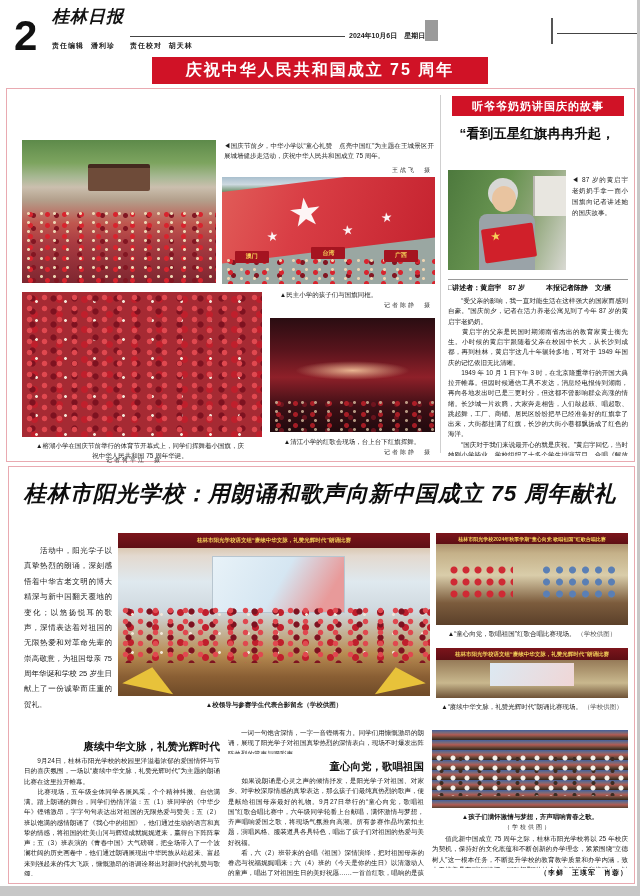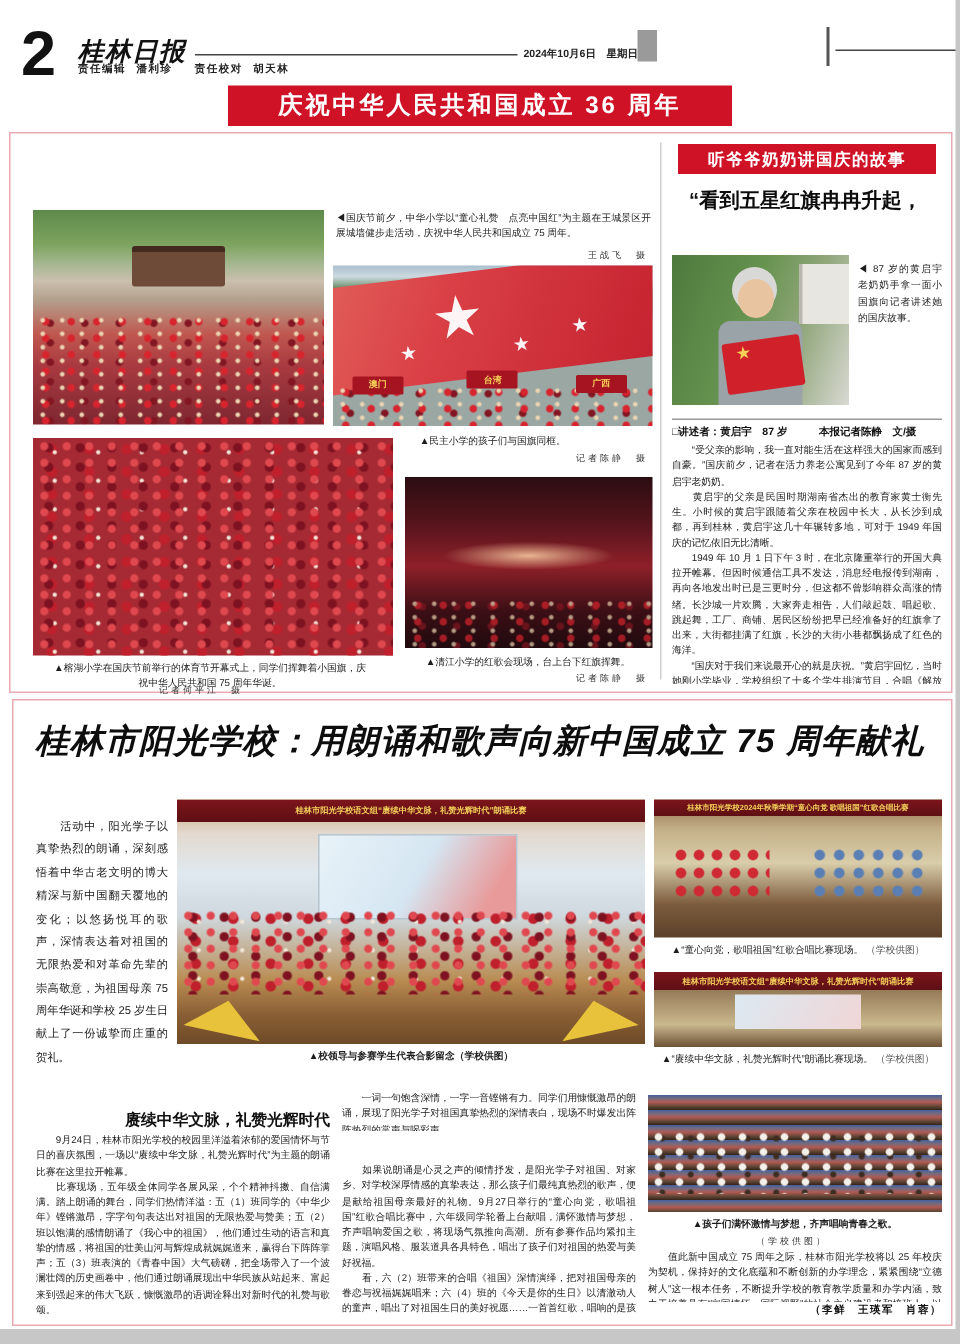--- a/index.html
+++ b/index.html
@@ -63,34 +63,34 @@
   .sign{position:absolute;background:#a51420;color:#f6d158;font-size:6px;font-weight:bold;
         display:flex;align-items:center;justify-content:center;border-radius:1px;}
   .gray-strip{background:#c7c7c7;}
 </style>
 </head>
 <body>
 
 <div class="page">
 
   <div class="abs pagenum" style="left:14px;top:15px;">2</div>
-  <div class="abs masthead" style="left:52px;top:23px;">桂林日报</div>
+  <div class="abs masthead" style="left:52px;top:5px;">桂林日报</div>
   <div class="abs editors" style="left:52px;top:41px;">
     <span>责任编辑</span>
     <span style="margin-left:4px;">潘利珍</span>
     <span style="margin-left:12px;">责任校对</span>
     <span style="margin-left:4px;">胡天林</span>
   </div>
   <div class="abs hrule" style="left:130px;top:36px;width:215px;"></div>
   <div class="abs dateline" style="left:349px;top:31px;">2024年10月6日　星期日</div>
   <div class="abs graysq" style="left:425px;top:20px;width:13px;height:21px;"></div>
   <div class="abs vtick" style="left:551px;top:18px;height:26px;"></div>
   <div class="abs hrule" style="left:557px;top:33px;width:83px;"></div>
 
-  <div class="abs banner" style="left:152px;top:57px;width:336px;height:27px;">庆祝中华人民共和国成立 36 周年</div>
+  <div class="abs banner" style="left:152px;top:57px;width:336px;height:27px;">庆祝中华人民共和国成立 75 周年</div>
 
   <div class="abs pinkbox" style="left:6px;top:88px;width:627px;height:372px;"></div>
   <div class="abs divider-v" style="left:440px;top:95px;height:358px;"></div>
 
 
   <div class="ph" style="left:22px;top:140px;width:194px;height:143px;background:linear-gradient(180deg,#5d8a4a 0%,#7da45f 16%,#a8b894 26%,#cbbfae 33%,#b3a08c 42%,#c0574f 58%,#a93b41 72%,#7e2630 100%);">
     <div class="inner" style="left:34%;top:17%;width:32%;height:16%;background:#6e4b39;border-top:4px solid #44291f;border-radius:2px;"></div>
     <div class="inner dots-crowd" style="left:0;right:0;bottom:0;height:52%;"></div>
   </div>
 
@@ -191,20 +191,21 @@
 
   <div class="abs subhead" style="left:24px;top:740px;width:196px;">赓续中华文脉，礼赞光辉时代</div>
   <div class="abs body" style="left:24px;top:756px;width:196px;height:120px;">
     <p style="margin:0;">　　9月24日，桂林市阳光学校的校园里洋溢着浓郁的爱国情怀与节日的喜庆氛围，一场以“赓续中华文脉，礼赞光辉时代”为主题的朗诵比赛在这里拉开帷幕。</p>
     <p style="margin:0;">　　比赛现场，五年级全体同学各展风采，个个精神抖擞、自信满满。踏上朗诵的舞台，同学们热情洋溢：五（1）班同学的《中华少年》铿锵激昂，字字句句表达出对祖国的无限热爱与赞美；五（2）班以饱满的感情朗诵了《我心中的祖国》，他们通过生动的语言和真挚的情感，将祖国的壮美山河与辉煌成就娓娓道来，赢得台下阵阵掌声；五（3）班表演的《青春中国》大气磅礴，把全场带入了一个波澜壮阔的历史画卷中，他们通过朗诵展现出中华民族从站起来、富起来到强起来的伟大飞跃，慷慨激昂的语调诠释出对新时代的礼赞与歌颂。</p>
   </div>
 
   <div class="abs body" style="left:228px;top:728px;width:196px;height:26px;">
     <p style="margin:0;">　　一词一句饱含深情，一字一音铿锵有力。同学们用慷慨激昂的朗诵，展现了阳光学子对祖国真挚热烈的深情表白，现场不时爆发出阵阵热烈的掌声与喝彩声。</p>
   </div>
+  <div class="abs subhead" style="left:228px;top:760px;width:196px;">童心向党，歌唱祖国</div>
   <div class="abs body" style="left:228px;top:776px;width:196px;height:100px;">
     <p style="margin:0;">　　如果说朗诵是心灵之声的倾情抒发，是阳光学子对祖国、对家乡、对学校深厚情感的真挚表达，那么孩子们最纯真热烈的歌声，便是献给祖国母亲最好的礼物。9月27日举行的“童心向党，歌唱祖国”红歌合唱比赛中，六年级同学轮番上台献唱，满怀激情与梦想，齐声唱响爱国之歌，将现场气氛推向高潮。所有参赛作品均紧扣主题，演唱风格、服装道具各具特色，唱出了孩子们对祖国的热爱与美好祝福。</p>
     <p style="margin:0;">　　看，六（2）班带来的合唱《祖国》深情演绎，把对祖国母亲的眷恋与祝福娓娓唱来；六（4）班的《今天是你的生日》以清澈动人的童声，唱出了对祖国生日的美好祝愿……一首首红歌，唱响的是孩子们心中炽热的爱国情，歌声里有少先队员们心中的“青春梦”，彰显着阳光学子们“恰同学少年，风华正茂，书生意气，挥斥方遒”的精神风貌与志存高远的拼搏理想。</p>
   </div>
 
   <div class="ph dots-choir" style="left:432px;top:730px;width:196px;height:78px;background-color:#7a4a40;background-image:linear-gradient(180deg,#44609c 0%,#7a6a7a 26%,#b05a52 48%,#5c4434 78%,#352318 100%);">
     <div class="inner dots-choir" style="left:0;right:0;top:30%;height:54%;"></div>
   </div>
   <div class="abs cap-c" style="left:432px;top:812px;width:196px;font-weight:bold;">▲孩子们满怀激情与梦想，齐声唱响青春之歌。</div>
   <div class="abs credit" style="left:432px;top:823px;width:192px;text-align:center;">（学校供图）</div>

